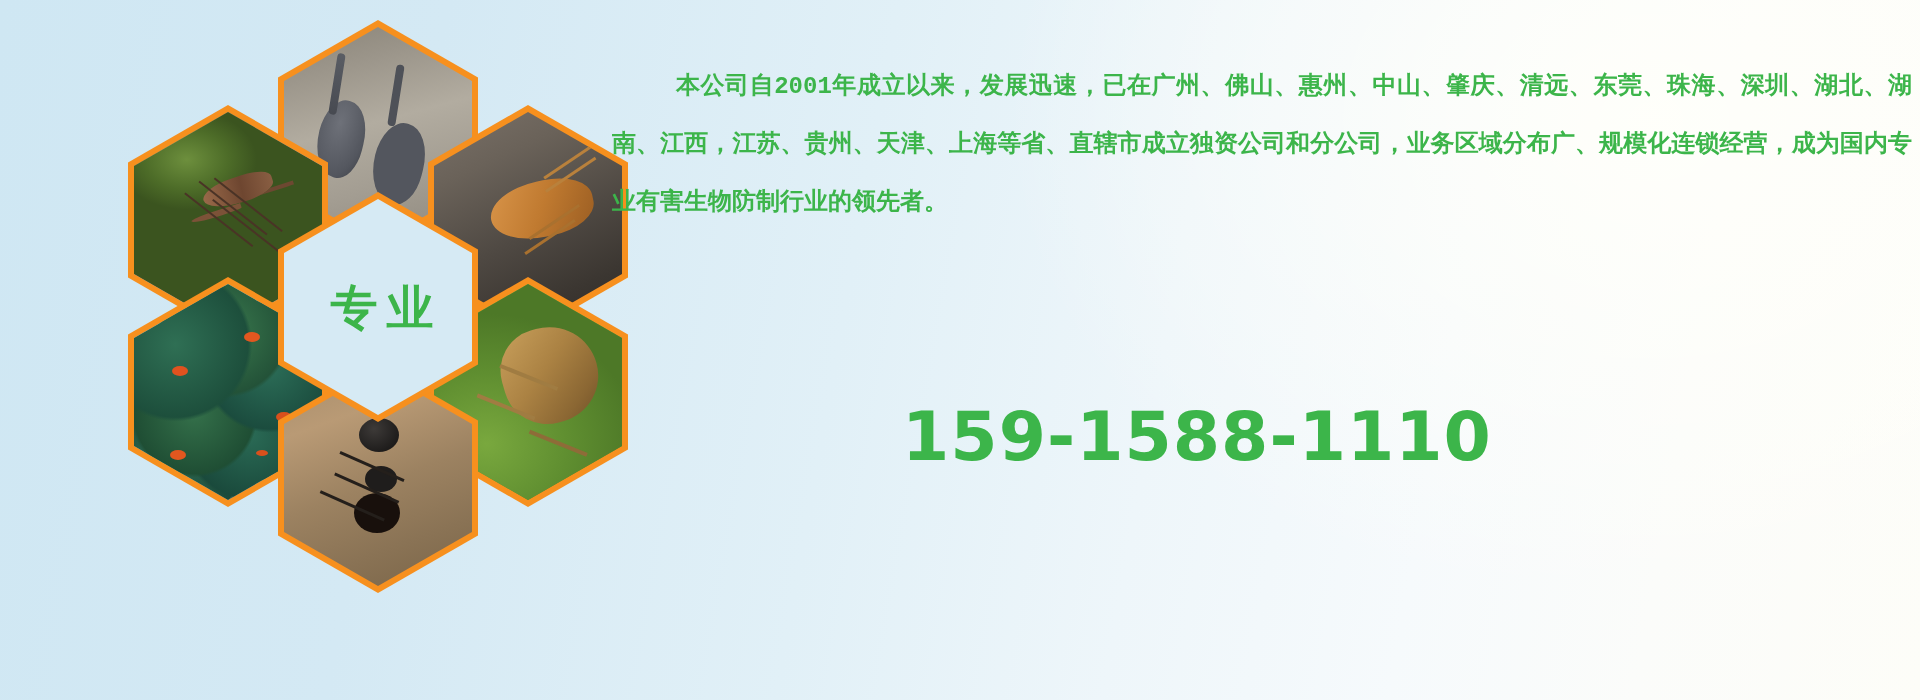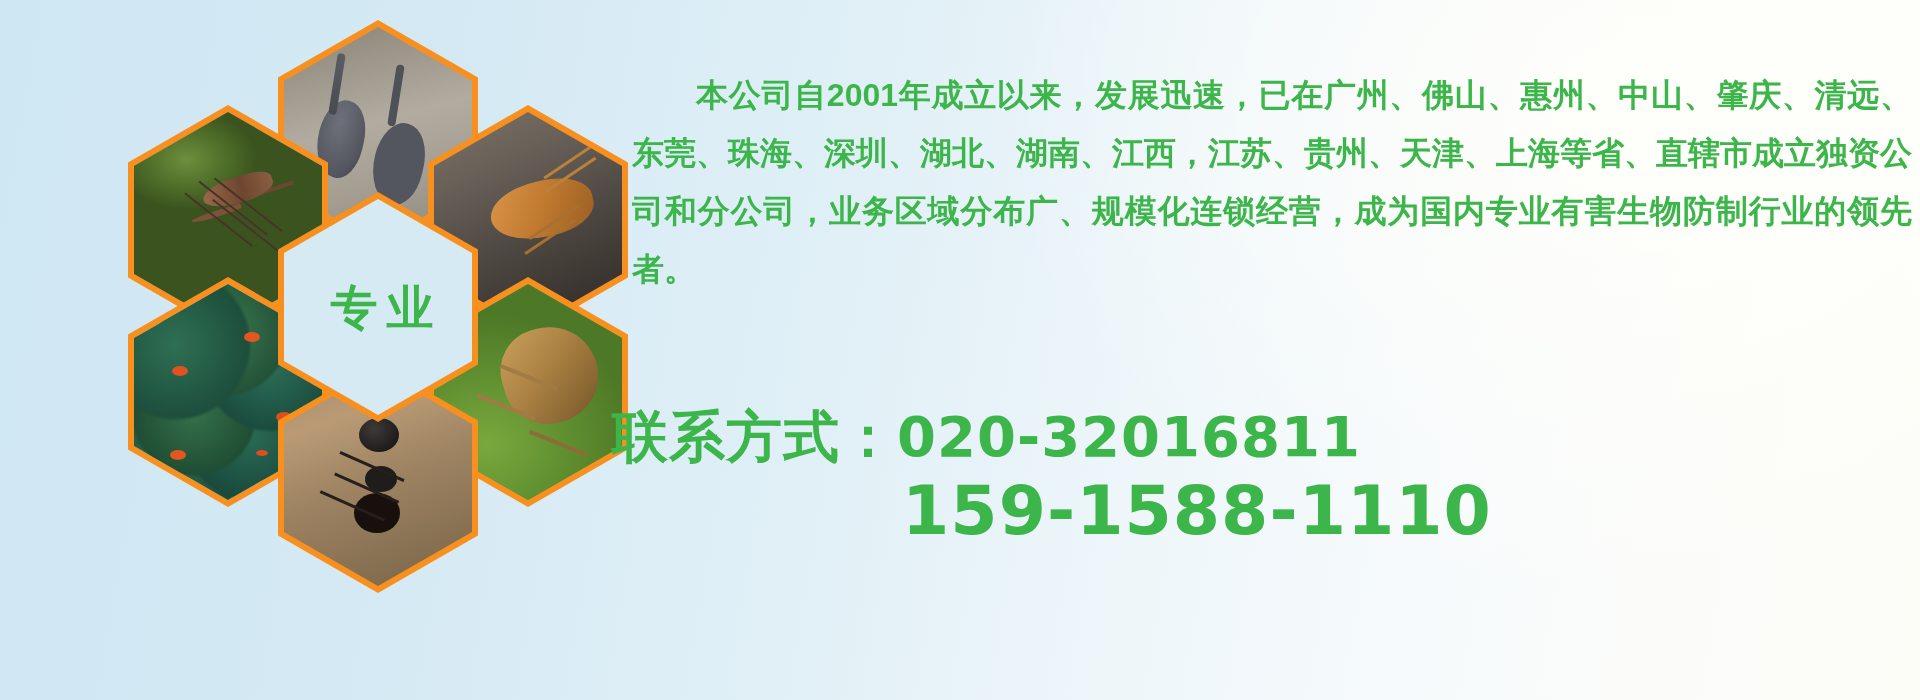--- a/index.html
+++ b/index.html
@@ -244,29 +244,28 @@
 
   
   #copy {
     position: absolute;
     left: 612px;
     top: 34px;
     width: 1300px;
   }
   #body-copy {
     color: #3cb54a;
-    font-size: 32px;
+    font-size: 24px;
     line-height: 58px;
     font-weight: 700;
     text-indent: 64px;
     letter-spacing: 0px;
-    font-family: Liberation Sans, sans-serif;
+    font-family: Liberation Mono, monospace;
     text-align: justify;
     text-justify: inter-character;
-    margin-left: 20px;
   }
 
   #contact {
     position: absolute;
     left: 612px;
     top: 400px;
     width: 1300px;
   }
   .contact-line {
     color: #3cb54a;
@@ -337,17 +336,16 @@
       </div>
     </div>
 
   </div>
 
   <div id="copy">
     <p id="body-copy">本公司自2001年成立以来，发展迅速，已在广州、佛山、惠州、中山、肇庆、清远、东莞、珠海、深圳、湖北、湖南、江西，江苏、贵州、天津、上海等省、直辖市成立独资公司和分公司，业务区域分布广、规模化连锁经营，成为国内专业有害生物防制行业的领先者。</p>
   </div>
 
   <div id="contact">
-    <div class="contact-line" id="contact-line-1">联系方式：020-32016811</div>
     <div class="contact-line" id="contact-line-2">159-1588-1110</div>
   </div>
 
 </div>
 
 </body></html>

